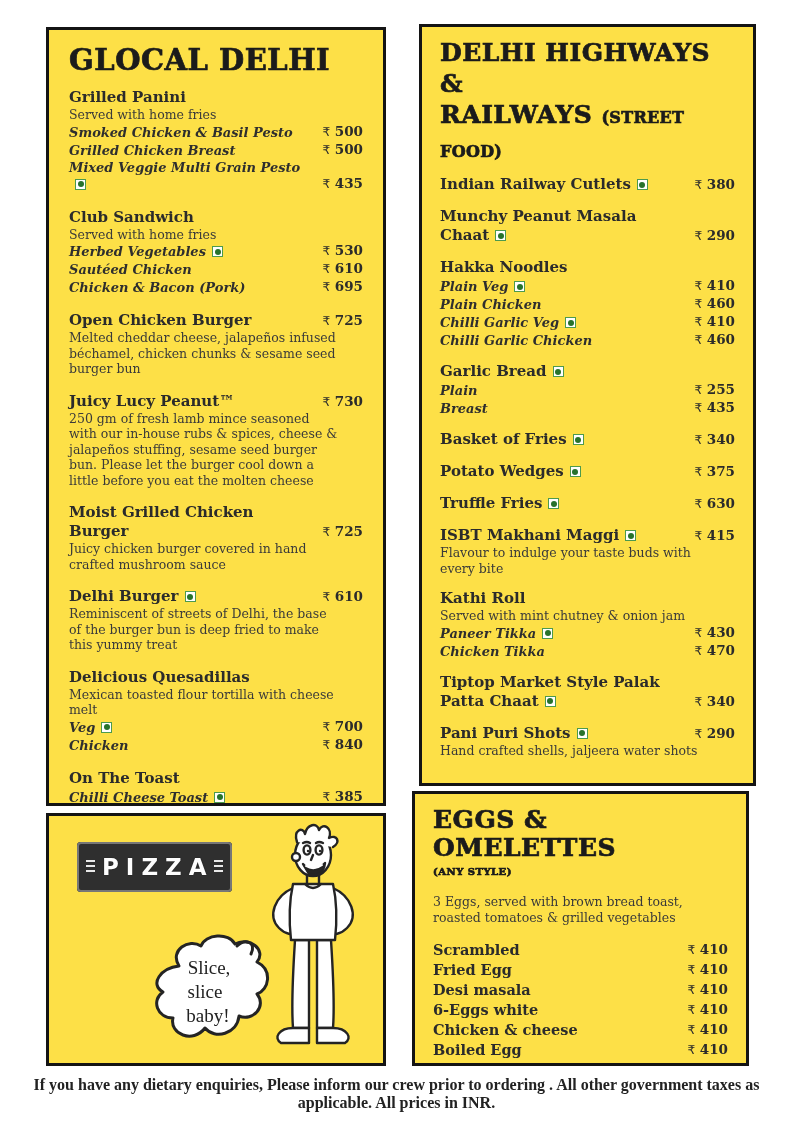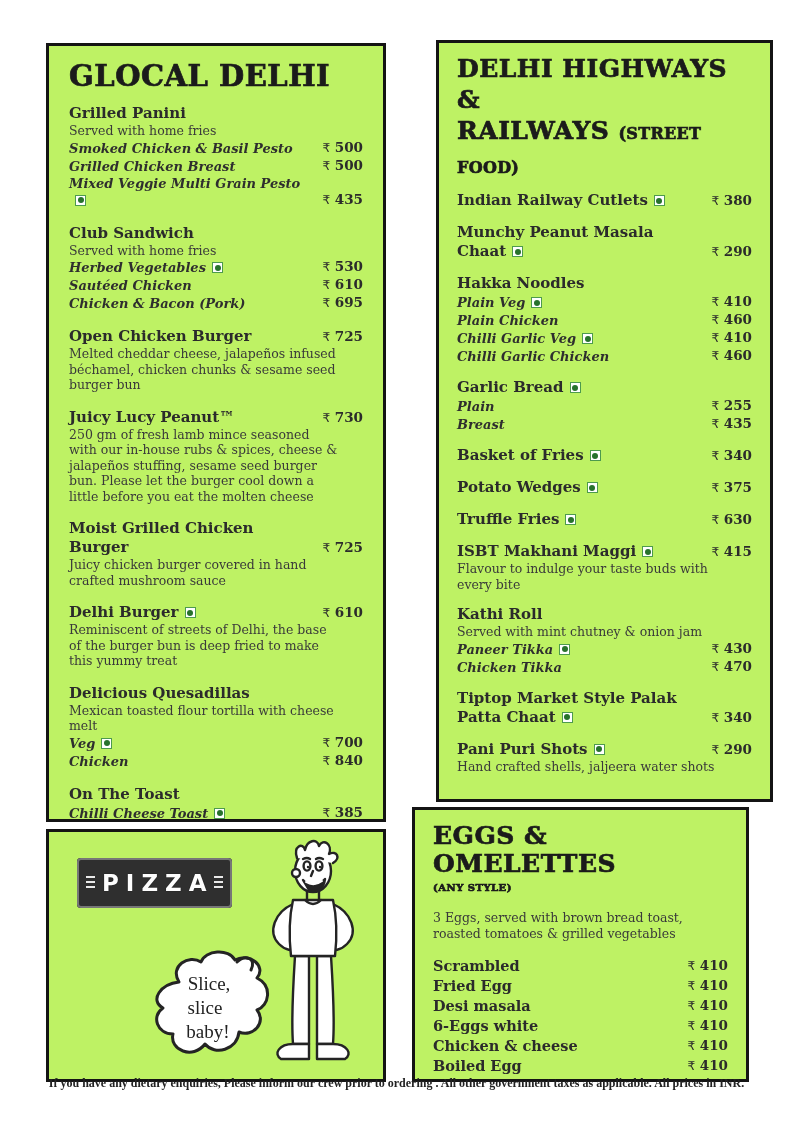--- a/index.html
+++ b/index.html
@@ -2,25 +2,25 @@
 <html><head>
 <meta charset="utf-8">
 <style>
   * { margin:0; padding:0; box-sizing:border-box; }
   html,body { background:#ffffff; }
   body {
     width:793px; height:1122px; position:relative; overflow:hidden;
     font-family:"DejaVu Serif","Liberation Serif",serif; color:#1e1e1e;
   }
   .box {
-    position:absolute; border:3px solid #141414; background:#bef264; overflow:hidden;margin-top:16px;
+    position:absolute; border:3px solid #141414; background:#fde047; overflow:hidden;
   }
   .box-glocal   { left:46px;  top:27px;  width:340px; height:779px; padding:14px 20px 10px 20px; }
   .box-pizza    { left:46px;  top:813px; width:340px; height:253px; }
-  .box-highways { left:436px; top:24px;  width:337px; height:762px; padding:10px 18px 8px 18px; }
+  .box-highways { left:419px; top:24px;  width:337px; height:762px; padding:10px 18px 8px 18px; }
   .box-eggs     { left:412px; top:791px; width:337px; height:275px; padding:12px 18px 8px 18px; }
 
   .slab {
     font-family:"DejaVu Serif","Liberation Serif",serif;
     font-weight:bold; color:#1b1b1b; letter-spacing:0.5px;
     -webkit-text-stroke:0.7px #1b1b1b;
   }
   .title-glocal { font-size:29px; line-height:32px; margin-bottom:12px; }
   .title-hw     { font-size:25px; line-height:31px; margin-bottom:8px; }
   .title-hw .subtitle { font-size:16px; letter-spacing:0.3px; }
@@ -80,21 +80,21 @@
     position:absolute; left:30px; top:82px; width:170px;
     font-family:"Liberation Serif","DejaVu Serif",serif;
     font-size:21px; line-height:27px; color:#2a2a2a;
   }
   .bubble-svg { position:absolute; left:96px; top:112px; }
   .man-svg { position:absolute; right:6px; top:6px; }
 
   .footer {
     position:absolute; left:0; top:1076px; width:100%;
     text-align:center; font-family:"Liberation Serif","DejaVu Serif",serif;
-    font-weight:bold; font-size:12px; color:#222;
+    font-weight:bold; font-size:16px; color:#222;
   }
 </style>
 </head>
 <body>
 
 <div class="box box-glocal">
   <h1 class="slab title-glocal">GLOCAL DELHI</h1>
   <div class="menu">
       <div class="group">
         <div class="g-row">

